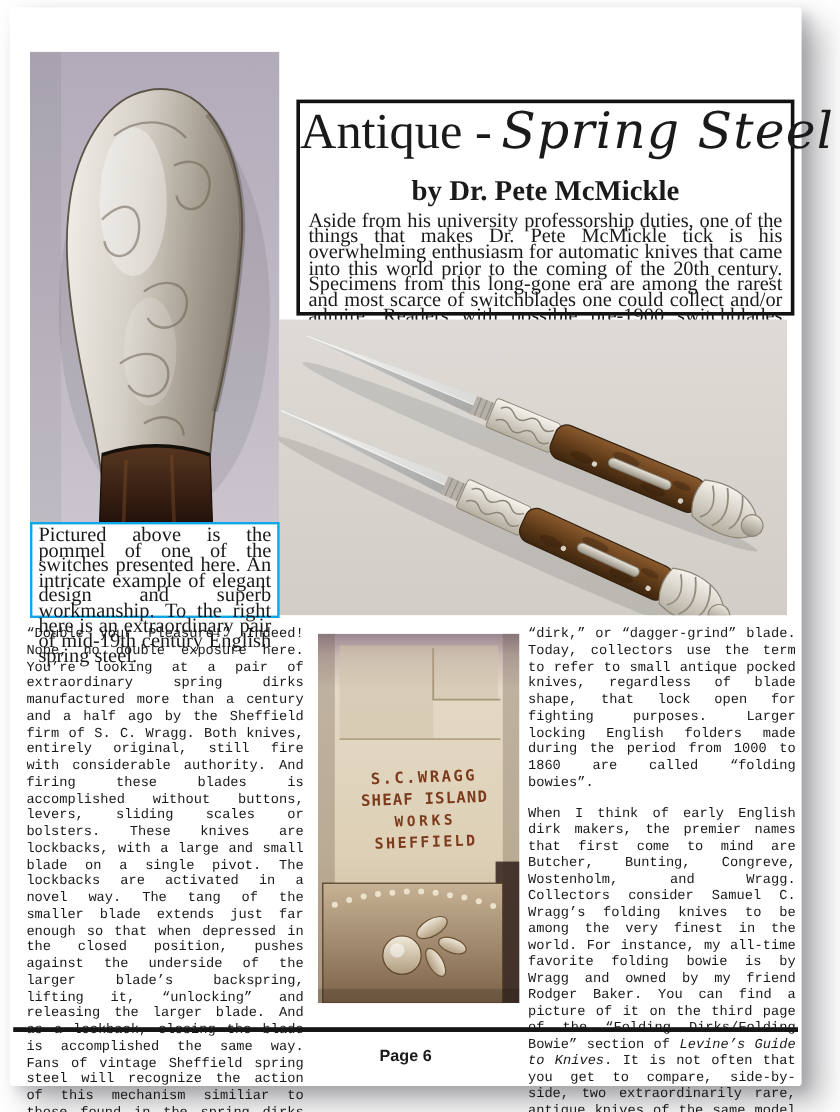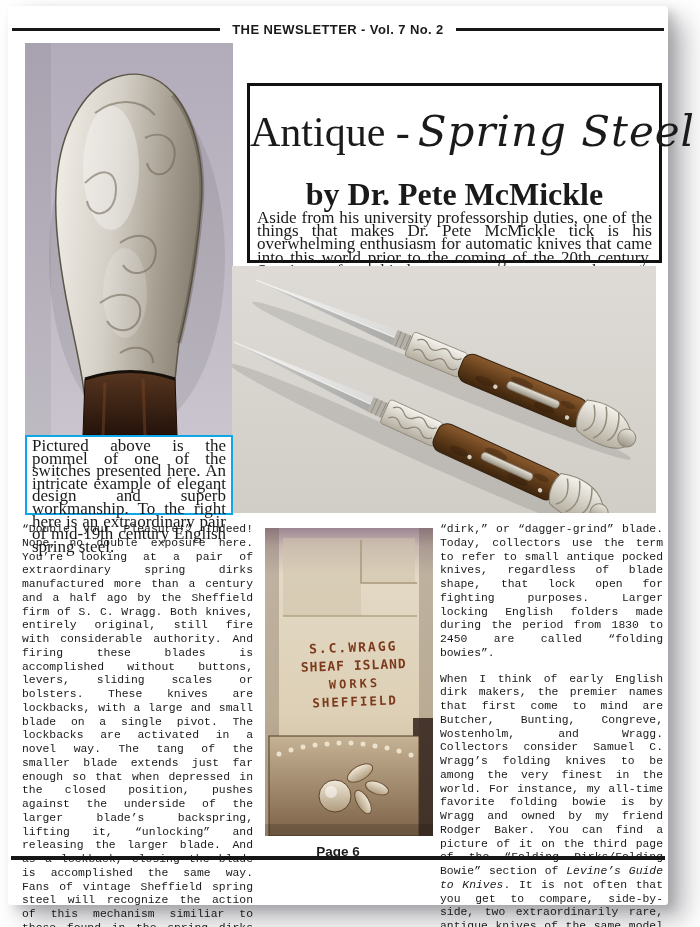--- a/index.html
+++ b/index.html
@@ -25,27 +25,27 @@
     letter-spacing:.4px;white-space:nowrap;
   }
   
   .pommel-photo{position:absolute;left:17px;top:37px;width:208px;height:392px;overflow:hidden;}
   
   .title-box{
     position:absolute;left:239px;top:77px;width:409px;height:174px;
     border:3px solid #111;background:#fff;padding:0;
   }
   .article-title{
-    text-align:center;margin-top:23px;line-height:46px;white-space:nowrap;
+    text-align:center;margin-top:0;line-height:46px;white-space:nowrap;
   }
   .title-serif{font-family:"Liberation Serif", serif;font-size:42px;font-weight:500;}
   .title-script{font-family:"DejaVu Serif", serif;font-style:italic;font-size:42px;font-weight:500;letter-spacing:1px;padding-left:4px;}
   .article-byline{
-    text-align:center;font-family:"Liberation Serif", serif;font-weight:bold;font-size:32px;
-    margin-top:16px;line-height:28px;
+    text-align:center;font-family:"Liberation Serif", serif;font-weight:bold;font-size:24px;
+    margin-top:4px;line-height:28px;
   }
   .article-intro{
     padding:3px 7px 0 7px;text-align:justify;
     font-size:17px;line-height:13.2px;
   }
   
   .knives-photo{position:absolute;left:224px;top:260px;width:424px;height:247px;overflow:hidden;}
   
   .caption-box{
     position:absolute;left:17px;top:429px;width:208px;height:80px;
@@ -59,34 +59,29 @@
   .right-col{left:432px;width:223px;}
   .continued{
     font-weight:bold;font-style:italic;font-size:12.5px;
     text-align:center;padding-left:36px;margin-top:2px;
   }
   
   .stamp-photo{position:absolute;left:257px;top:522px;width:168px;height:308px;overflow:hidden;}
   
   .footer-rule{position:absolute;left:3px;right:3px;top:850px;height:3.5px;background:#161616;}
   .page-number{
-    position:absolute;left:0;right:0;top:838px;text-align:center;
+    position:absolute;left:0;right:0;top:866px;text-align:center;
     font-family:"Liberation Sans", sans-serif;font-weight:bold;font-size:13.5px;
   }
 </style>
 </head>
 <body>
 
 <div class="sheet">
 
-  <div class="header">
-    <span class="hline"></span>
-    <span class="header-title">THE NEWSLETTER - Vol. 7 No. 2</span>
-    <span class="hline"></span>
-  </div>
 
   <div class="pommel-photo">
     <svg width="208" height="392" viewBox="0 0 208 392">
       <defs>
         <linearGradient id="bgLav" x1="0" y1="0" x2="0" y2="1">
           <stop offset="0" stop-color="#b2abba"></stop>
             <stop offset="1" stop-color="#c9c4cd"></stop>
         </linearGradient>
         <linearGradient id="silverV" x1="0" y1="0" x2="1" y2="0.2">
           <stop offset="0" stop-color="#f3f0ea"></stop>
@@ -249,21 +244,21 @@
         <ellipse cx="112" cy="260" rx="12" ry="6" transform="rotate(20 112 260)" fill="url(#silverF)" stroke="#6b5236"></ellipse>
         <ellipse cx="98" cy="274" rx="13" ry="6" transform="rotate(60 98 274)" fill="url(#silverF)" stroke="#6b5236"></ellipse>
         <circle cx="70" cy="268" r="16" fill="url(#silverF)" stroke="#5e452c"></circle>
         <circle cx="66" cy="264" r="6" fill="#ffffff" opacity="0.5"></circle>
       </g>
       <rect y="296" width="168" height="12" fill="#000" opacity="0.15"></rect>
     </svg>
   </div>
 
   <div class="col right-col">
-    <p>“dirk,” or “dagger-grind” blade. Today, collectors use the term to refer to small antique pocked knives, regardless of blade shape, that lock open for fighting purposes. Larger locking English folders made during the period from 1830 to 2450 are called “folding bowies”.</p>
+    <p>“dirk,” or “dagger-grind” blade. Today, collectors use the term to refer to small antique pocked knives, regardless of blade shape, that lock open for fighting purposes. Larger locking English folders made during the period from 1000 to 1860 are called “folding bowies”.</p>
     <p><span>When I think of early English dirk makers, the premier names that first come to mind are Butcher, Bunting, Congreve, Wostenholm, and Wragg. Collectors consider Samuel C. Wragg’s folding knives to be among the very finest in the world. For instance, my all-time favorite folding bowie is by Wragg and owned by my friend Rodger Baker. You can find a picture of it on the third page of the “Folding Dirks/Folding Bowie” section of </span><i>Levine’s Guide to Knives</i><span>. It is not often that you get to compare, side-by-side, two extraordinarily rare, antique knives of the same model from the same manufacturer. When you do, the first thing that becomes obvious is no two are EXACTLY alike! A testament to their hand-crafted origins.</span></p>
     <div class="continued">CONTINUED NEXT PAGE&gt;&gt;&gt;</div>
   </div>
 
   <div class="footer-rule"></div>
   <div class="page-number">Page 6</div>
 
 </div>
 
 </body></html>

